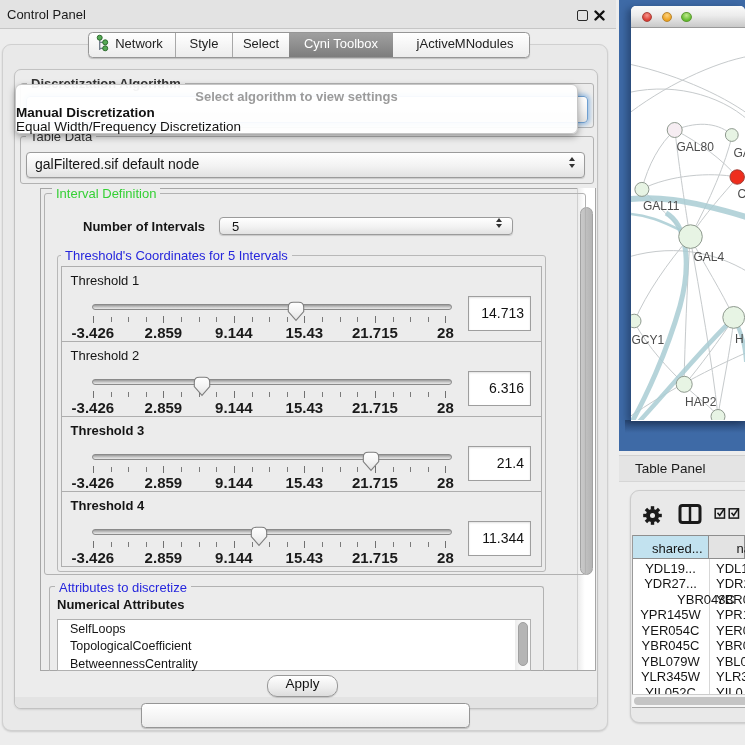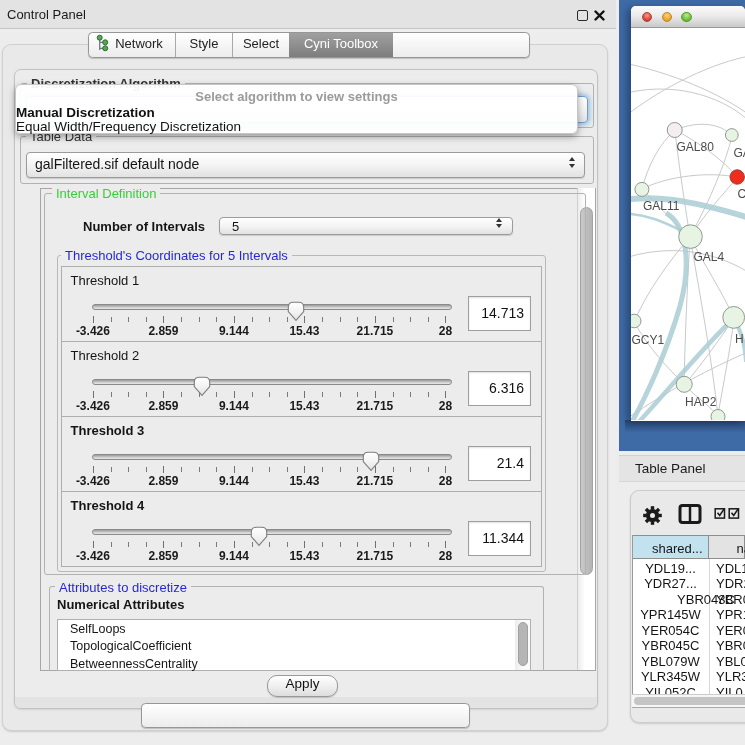--- a/index.html
+++ b/index.html
@@ -12,21 +12,21 @@
   box-shadow:0 1px 1px rgba(0,0,0,0.15);}
 .updn{position:absolute;width:0;height:0;border-left:3.5px solid transparent;border-right:3.5px solid transparent;}
 .up{border-bottom:4.5px solid #333;}
 .dn{border-top:4.5px solid #333;}
 .tseg{position:absolute;top:0;bottom:0;display:flex;align-items:center;justify-content:center;
   font-size:13px;color:#222;padding-bottom:2.5px;box-sizing:border-box;}
 .tsel{background:linear-gradient(180deg,#a0a0a0,#7d7d7d);color:#fff;}
 .tsep{position:absolute;top:0;bottom:0;width:1px;background:#a8a8a8;}
 .vline{position:absolute;width:1px;}
 .tick{position:absolute;width:1px;background:#707070;}
-.tlabel{position:absolute;font-size:12px;font-weight:bold;color:#1a1a1a;transform:translateX(-50%);white-space:nowrap;}
+.tlabel{position:absolute;font-size:15px;font-weight:bold;color:#1a1a1a;transform:translateX(-50%);white-space:nowrap;}
 .thr{position:absolute;border:1px solid #aeaeae;background:#ececec;}
 .vbox{position:absolute;background:#fff;border:1px solid #9e9e9e;font-size:14px;color:#111;
   text-align:right;box-shadow:inset 0 1px 2px rgba(0,0,0,0.12);}
 .row{position:absolute;font-size:13px;color:#151515;white-space:nowrap;}
 </style></head><body>
 
 <div class="abs" style="left:619px;top:0;width:126px;height:451px;background:#3e6aa6;"></div>
 <div class="abs" style="left:625px;top:420px;width:120px;height:13px;background:linear-gradient(180deg,rgba(20,36,66,0.5),rgba(20,36,66,0));"></div>
 <div class="abs" style="left:631px;top:6px;width:114px;height:415px;background:#ffffff;border-radius:5px 5px 0 0;box-shadow:-4px 2px 7px rgba(10,25,50,0.4);"></div>
 <div class="abs" style="left:631px;top:6px;width:114px;height:22px;background:linear-gradient(180deg,#fafafa 0%,#ececec 45%,#c9c9c9 100%);border-radius:5px 5px 0 0;border-bottom:1px solid #9a9a9a;box-sizing:border-box;"></div>
@@ -154,20 +154,21 @@
 <div class="abs" style="left:15px;top:697px;width:582px;height:11px;background:#e3e3e3;border-radius:0 0 7px 7px;"></div>
 <div class="abs" style="left:88px;top:32px;width:440px;height:24px;border:1px solid #969696;border-radius:4.5px;background:linear-gradient(180deg,#ffffff,#ececec);box-shadow:0 1px 1px rgba(0,0,0,0.18);overflow:hidden;">
 <div class="tseg" style="left:0;width:86px;">
       <span style="margin-left:14px;">Network</span>
     </div>
 <div class="tsep" style="left:86px;"></div>
 <div class="tseg" style="left:87px;width:56px;">Style</div>
 <div class="tsep" style="left:143px;"></div>
 <div class="tseg" style="left:144px;width:56px;">Select</div>
 <div class="tseg tsel" style="left:200px;width:104px;">Cyni Toolbox</div>
+<div class="tseg" style="left:312px;width:128px;">jActiveMNodules</div>
 </div>
 <svg class="abs" style="left:95px;top:34px;" width="14" height="18" viewBox="0 0 14 18">
 <g stroke="#6e7a87" stroke-width="1.3" fill="none">
       <path d="M4.7,4 V16 M4.7,8.3 H10 M4.7,14.3 H10"></path>
     </g>
 <g fill="#55aa55" stroke="#2e6b2e" stroke-width="1">
 <circle cx="4.7" cy="3.7" r="2.5"></circle>
       <circle cx="10.2" cy="8.3" r="2.5"></circle>
       <circle cx="10.2" cy="14.3" r="2.5"></circle>
     </g>

